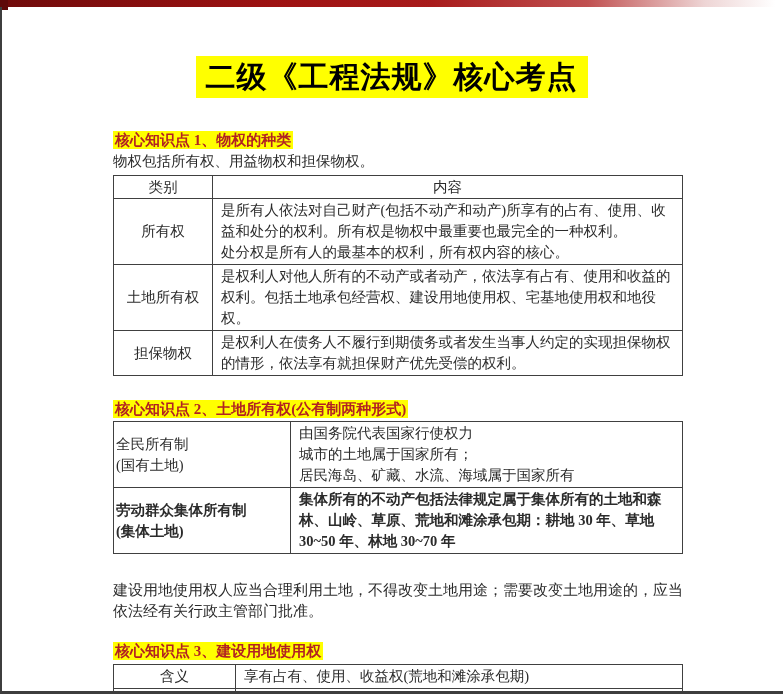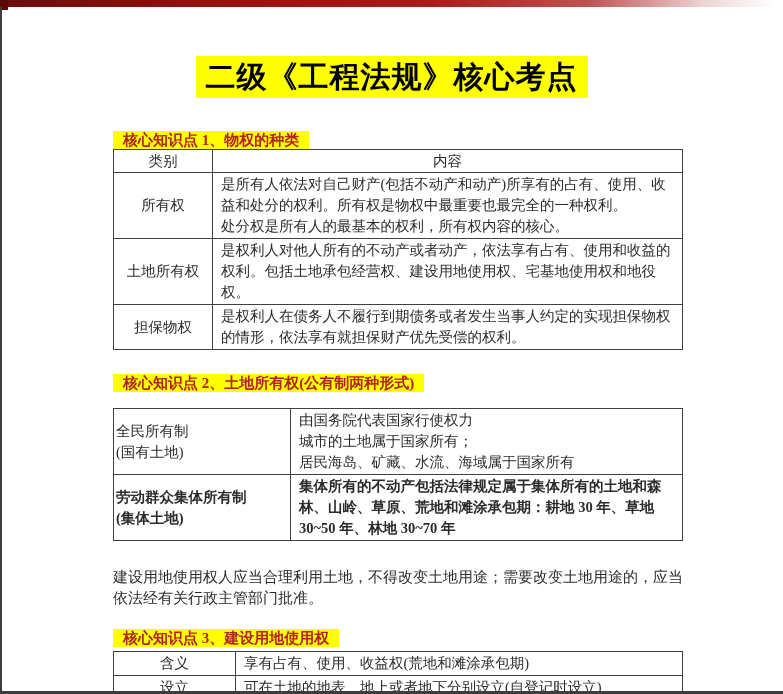--- a/index.html
+++ b/index.html
@@ -40,21 +40,21 @@
     letter-spacing: 1px;
   }
   .content { margin-left: 113px; width: 570px; }
   .sec-heading {
     display: inline-block;
     background: #ffff00;
     color: #b22222;
     font-weight: bold;
     font-size: 15px;
     line-height: 18px;
-    padding: 0 10px;
+    padding: 0 2px;
   }
   .h1-space { margin-top: 33px; }
   .h2-space { margin-top: 24px; }
   .h3-space { margin-top: 20px; }
   .intro { font-size: 14.5px; line-height: 20px; margin: 2px 0 4px 0; }
   table {
     border-collapse: collapse;
     width: 570px;
     table-layout: fixed;
   }
@@ -64,21 +64,21 @@
     line-height: 21px;
     padding: 1px 8px;
     vertical-align: middle;
     font-weight: normal;
   }
   .label-cell { text-align: center; padding: 1px 2px; }
   .content-cell { text-align: left; white-space: pre-line; }
   .t1 .label-col { width: 82px; }
   .t2 .label-col { width: 172px; }
   .t3 .label-col { width: 117px; }
-  .t2 { margin-top: 16px; }
+  .t2 { margin-top: 3px; }
   .t3 { margin-top: 4px; }
   .header-row th { text-align: center; height: 20px; line-height: 19px; }
   .bold-row td { font-weight: bold; }
   .note {
     font-size: 15px;
     line-height: 21px;
     margin-top: 26px;
     text-align: justify;
   }
 </style>
@@ -91,20 +91,21 @@
 <div class="bottom-edge"></div>
 
 <div class="title-wrap">
   <span class="doc-title">二级《工程法规》核心考点</span>
 </div>
 
 <div class="content">
 
   <div class="h1-space">
     <span class="sec-heading">核心知识点 1、物权的种类</span>
+    <div class="intro">物权包括所有权、用益物权和担保物权。</div>
     <table class="t1">
       <tbody>
           <tr class="header-row">
         <th class="label-col">类别</th>
         <th>内容</th>
       </tr>
       <tr>
         <td class="label-cell label-col">所有权</td>
         <td class="content-cell">是所有人依法对自己财产(包括不动产和动产)所享有的占有、使用、收益和处分的权利。所有权是物权中最重要也最完全的一种权利。
 处分权是所有人的最基本的权利，所有权内容的核心。</td>

